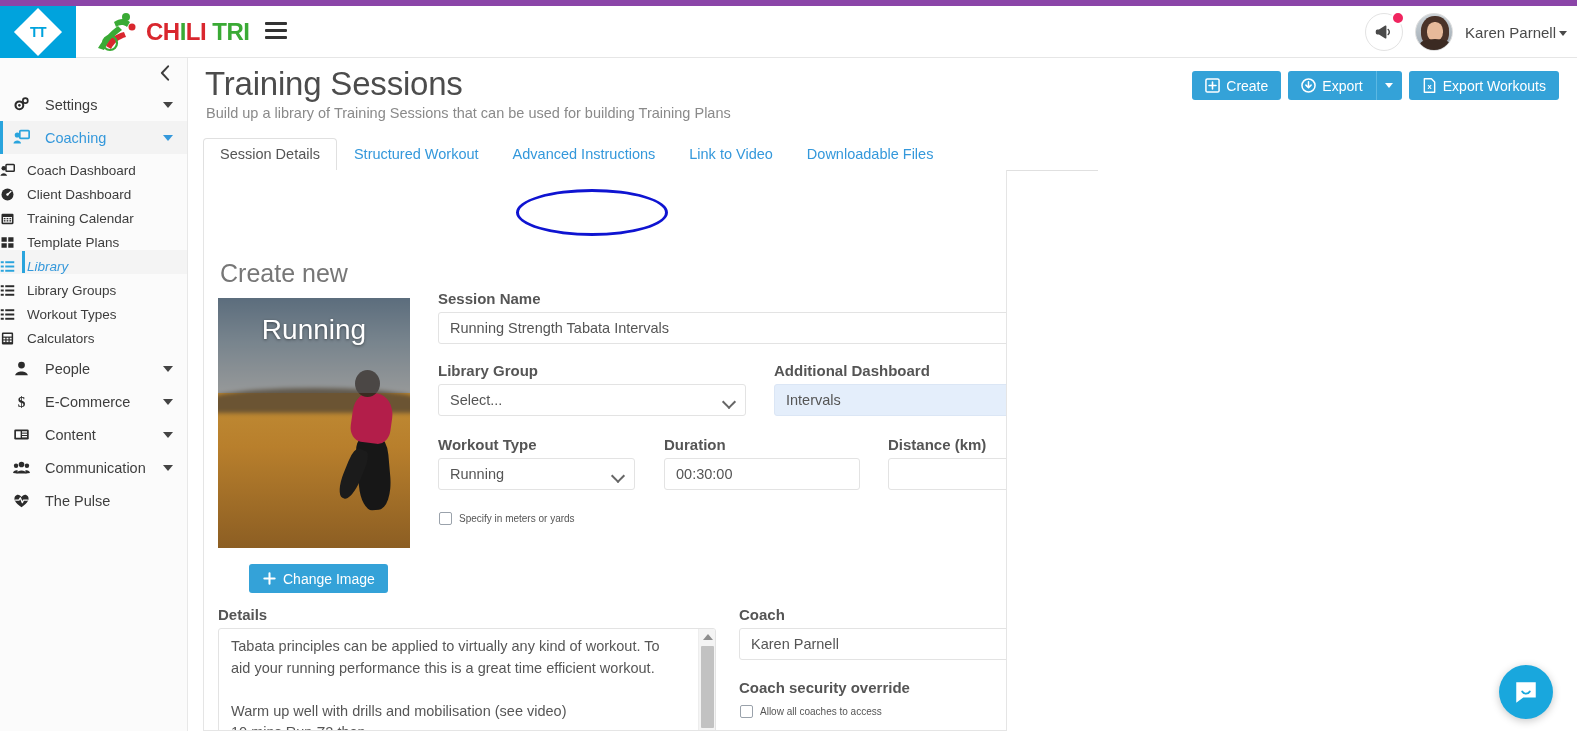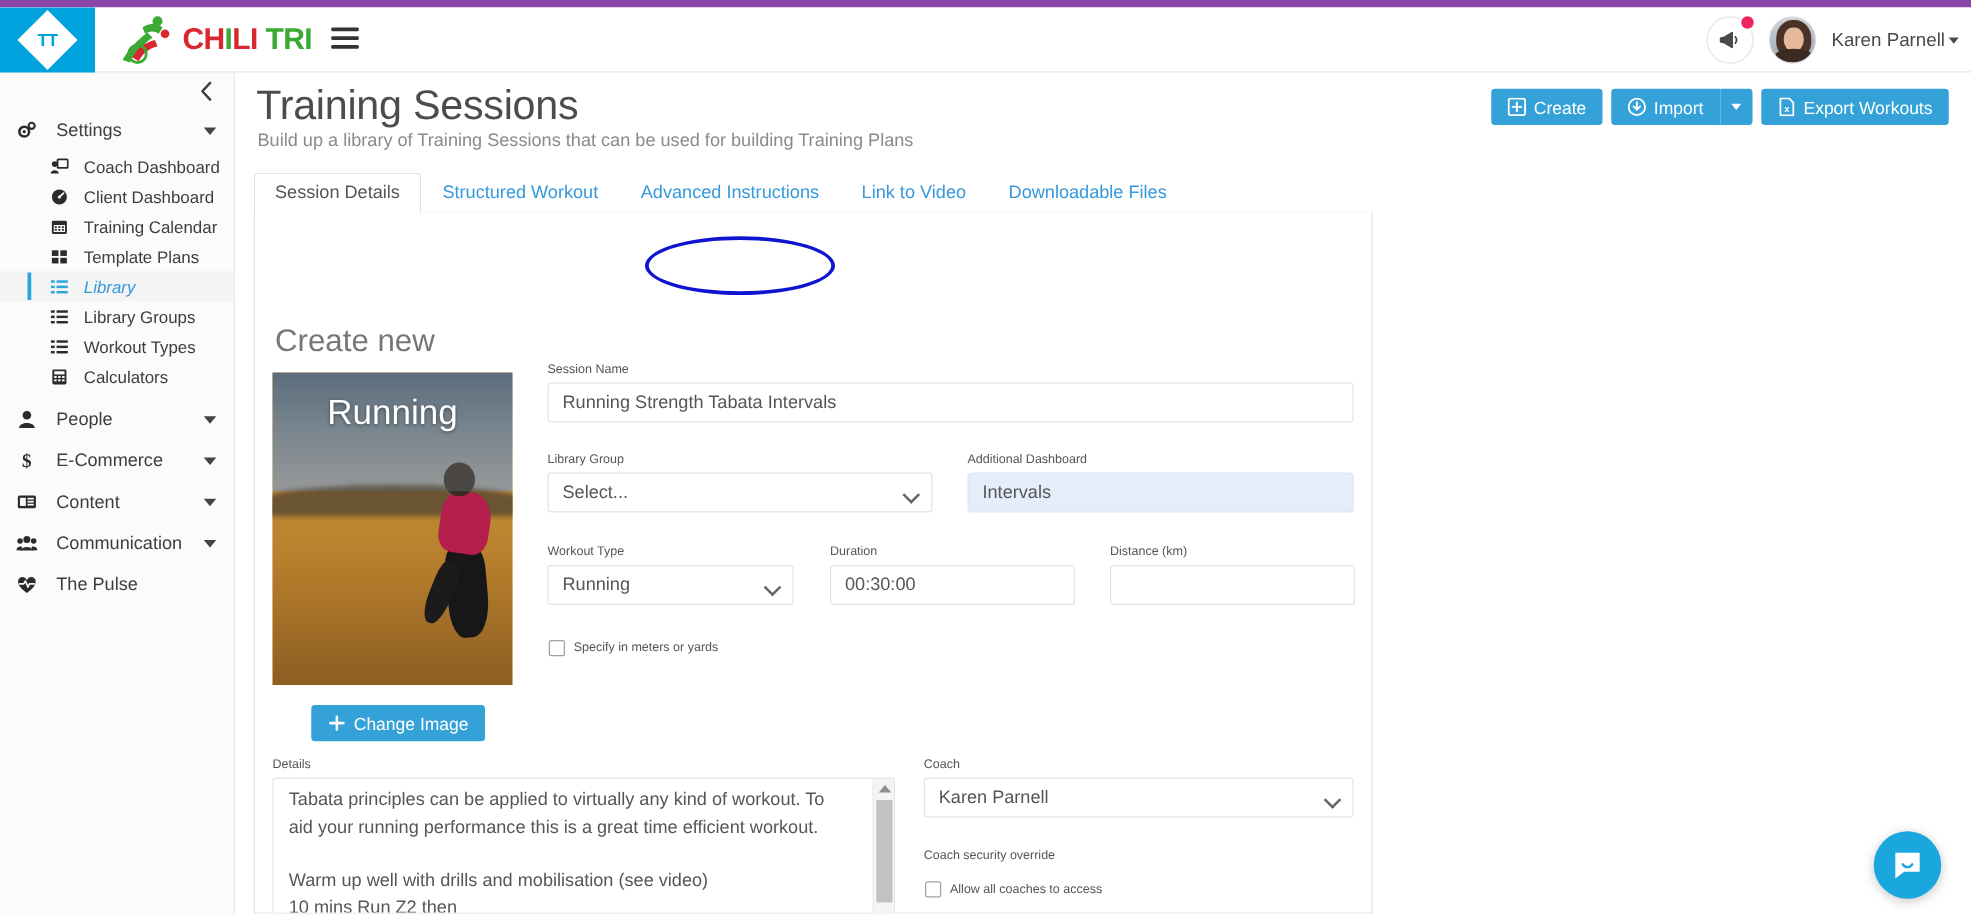--- a/index.html
+++ b/index.html
@@ -155,22 +155,22 @@
   .nav-label { flex: 1 1 auto; }
   .nav-caret {
     width: 0; height: 0; margin-right: 14px;
     border-left: 5px solid transparent;
     border-right: 5px solid transparent;
     border-top: 6px solid #444;
   }
   .nav-item.active-group .nav-caret { border-top-color: #3498db; }
 
   .subnav-item {
-    display: flex; align-items: center;
-    height: 24px; padding-left: 40px;
+    display: flex; align-items: flex-end;
+    height: 24px; 
     font-size: 13.5px; color: #3d3d3d;
     cursor: pointer; position: relative;
   }
   .subnav-item.active {
     background: #f4f4f4;
     color: #3498db;
     font-style: italic;
   }
   .subnav-item.active::before {
     content:""; position: absolute; left: 22px; top: 1px;
@@ -245,21 +245,21 @@
   .tab.active {
     color: #555;
     background: #fff;
     border-color: #e0e0e0 #e0e0e0 #fff;
     cursor: default;
   }
 
   
   .panel {
     position: absolute; left: 15px; top: 112px;
-    width: 895px; height: 561px;
+    width: 804px; height: 561px;
     border: 1px solid #e5e5e5;
     border-top: none;
     background: #fff;
     overflow: hidden;
   }
   .section-title {
     position: absolute; left: 16px; top: 89px;
     font-size: 25px; color: #777; font-weight: normal;
   }
 
@@ -312,21 +312,21 @@
     position: absolute; left: 0; top: 16px; width: 100%;
     text-align: center;
     color: #fff; font-size: 28px;
     text-shadow: 0 1px 3px rgba(0,0,0,0.45);
   }
   .change-img-btn {
     position: absolute; left: 45px; top: 394px;
   }
 
   .field-label {
-    font-size: 10px; color: #555; font-weight: normal;
+    font-size: 15px; color: #555; font-weight: bold;
     margin-bottom: 5px; display: block;
   }
   .input {
     width: 100%; height: 32px;
     border: 1px solid #e3e3e3; border-radius: 3px;
     background: #fff; padding: 0 11px;
     font-size: 14.5px; color: #555;
     font-family: "Liberation Sans", sans-serif;
     outline: none;
   }
@@ -491,20 +491,31 @@
       <svg viewBox="0 0 20 20" fill="#2b2b2b">
         <circle cx="7.5" cy="11" r="4.6" fill="none" stroke="#2b2b2b" stroke-width="2.4"></circle>
         <circle cx="7.5" cy="11" r="1.5"></circle>
         <circle cx="14.5" cy="5.5" r="2.9" fill="none" stroke="#2b2b2b" stroke-width="2"></circle>
       </svg>
     </span>
     <span class="nav-label">Settings</span>
     <span class="nav-caret"></span>
   </div>
 
+  <div class="nav-item active-group">
+    <span class="nav-icon">
+      <svg viewBox="0 0 20 20">
+        <rect x="8" y="2" width="11" height="9" rx="1" fill="none" stroke="#29a4dd" stroke-width="2"></rect>
+        <circle cx="5" cy="7" r="3" fill="#29a4dd"></circle>
+        <path d="M0.5 17 C1.5 12.5, 8.5 12.5, 9.5 17 Z" fill="#29a4dd"></path>
+      </svg>
+    </span>
+    <span class="nav-label">Coaching</span>
+    <span class="nav-caret"></span>
+  </div>
 
   <div class="subnav-item">
     <span class="subnav-icon">
       <svg viewBox="0 0 20 20">
         <rect x="8" y="2" width="11" height="9" rx="1" fill="none" stroke="#2b2b2b" stroke-width="2"></rect>
         <circle cx="5" cy="7" r="3" fill="#2b2b2b"></circle>
         <path d="M0.5 17 C1.5 12.5, 8.5 12.5, 9.5 17 Z" fill="#2b2b2b"></path>
       </svg>
     </span>
     <span>Coach Dashboard</span>
@@ -688,21 +699,21 @@
       </svg>
       <span>Create</span>
     </button>
 
     <div class="btn-group">
       <button class="btn">
         <svg viewBox="0 0 16 16">
           <circle cx="8" cy="8" r="7" fill="none" stroke="#fff" stroke-width="1.6"></circle>
           <path d="M8 4 V10.2 M5.2 7.6 L8 10.4 L10.8 7.6" fill="none" stroke="#fff" stroke-width="1.6" stroke-linecap="round" stroke-linejoin="round"></path>
         </svg>
-        <span>Import</span>
+        <span>Export</span>
       </button>
       <button class="btn-split">
         <i></i>
       </button>
     </div>
 
     <button class="btn">
       <svg viewBox="0 0 16 16">
         <path d="M2.5 0.8 H10 L13.5 4.3 V15.2 H2.5 Z" fill="none" stroke="#fff" stroke-width="1.5" stroke-linejoin="round"></path>
         <text x="8" y="12" font-size="8" font-weight="bold" text-anchor="middle" fill="#fff" font-family="Liberation Sans, sans-serif">x</text>

